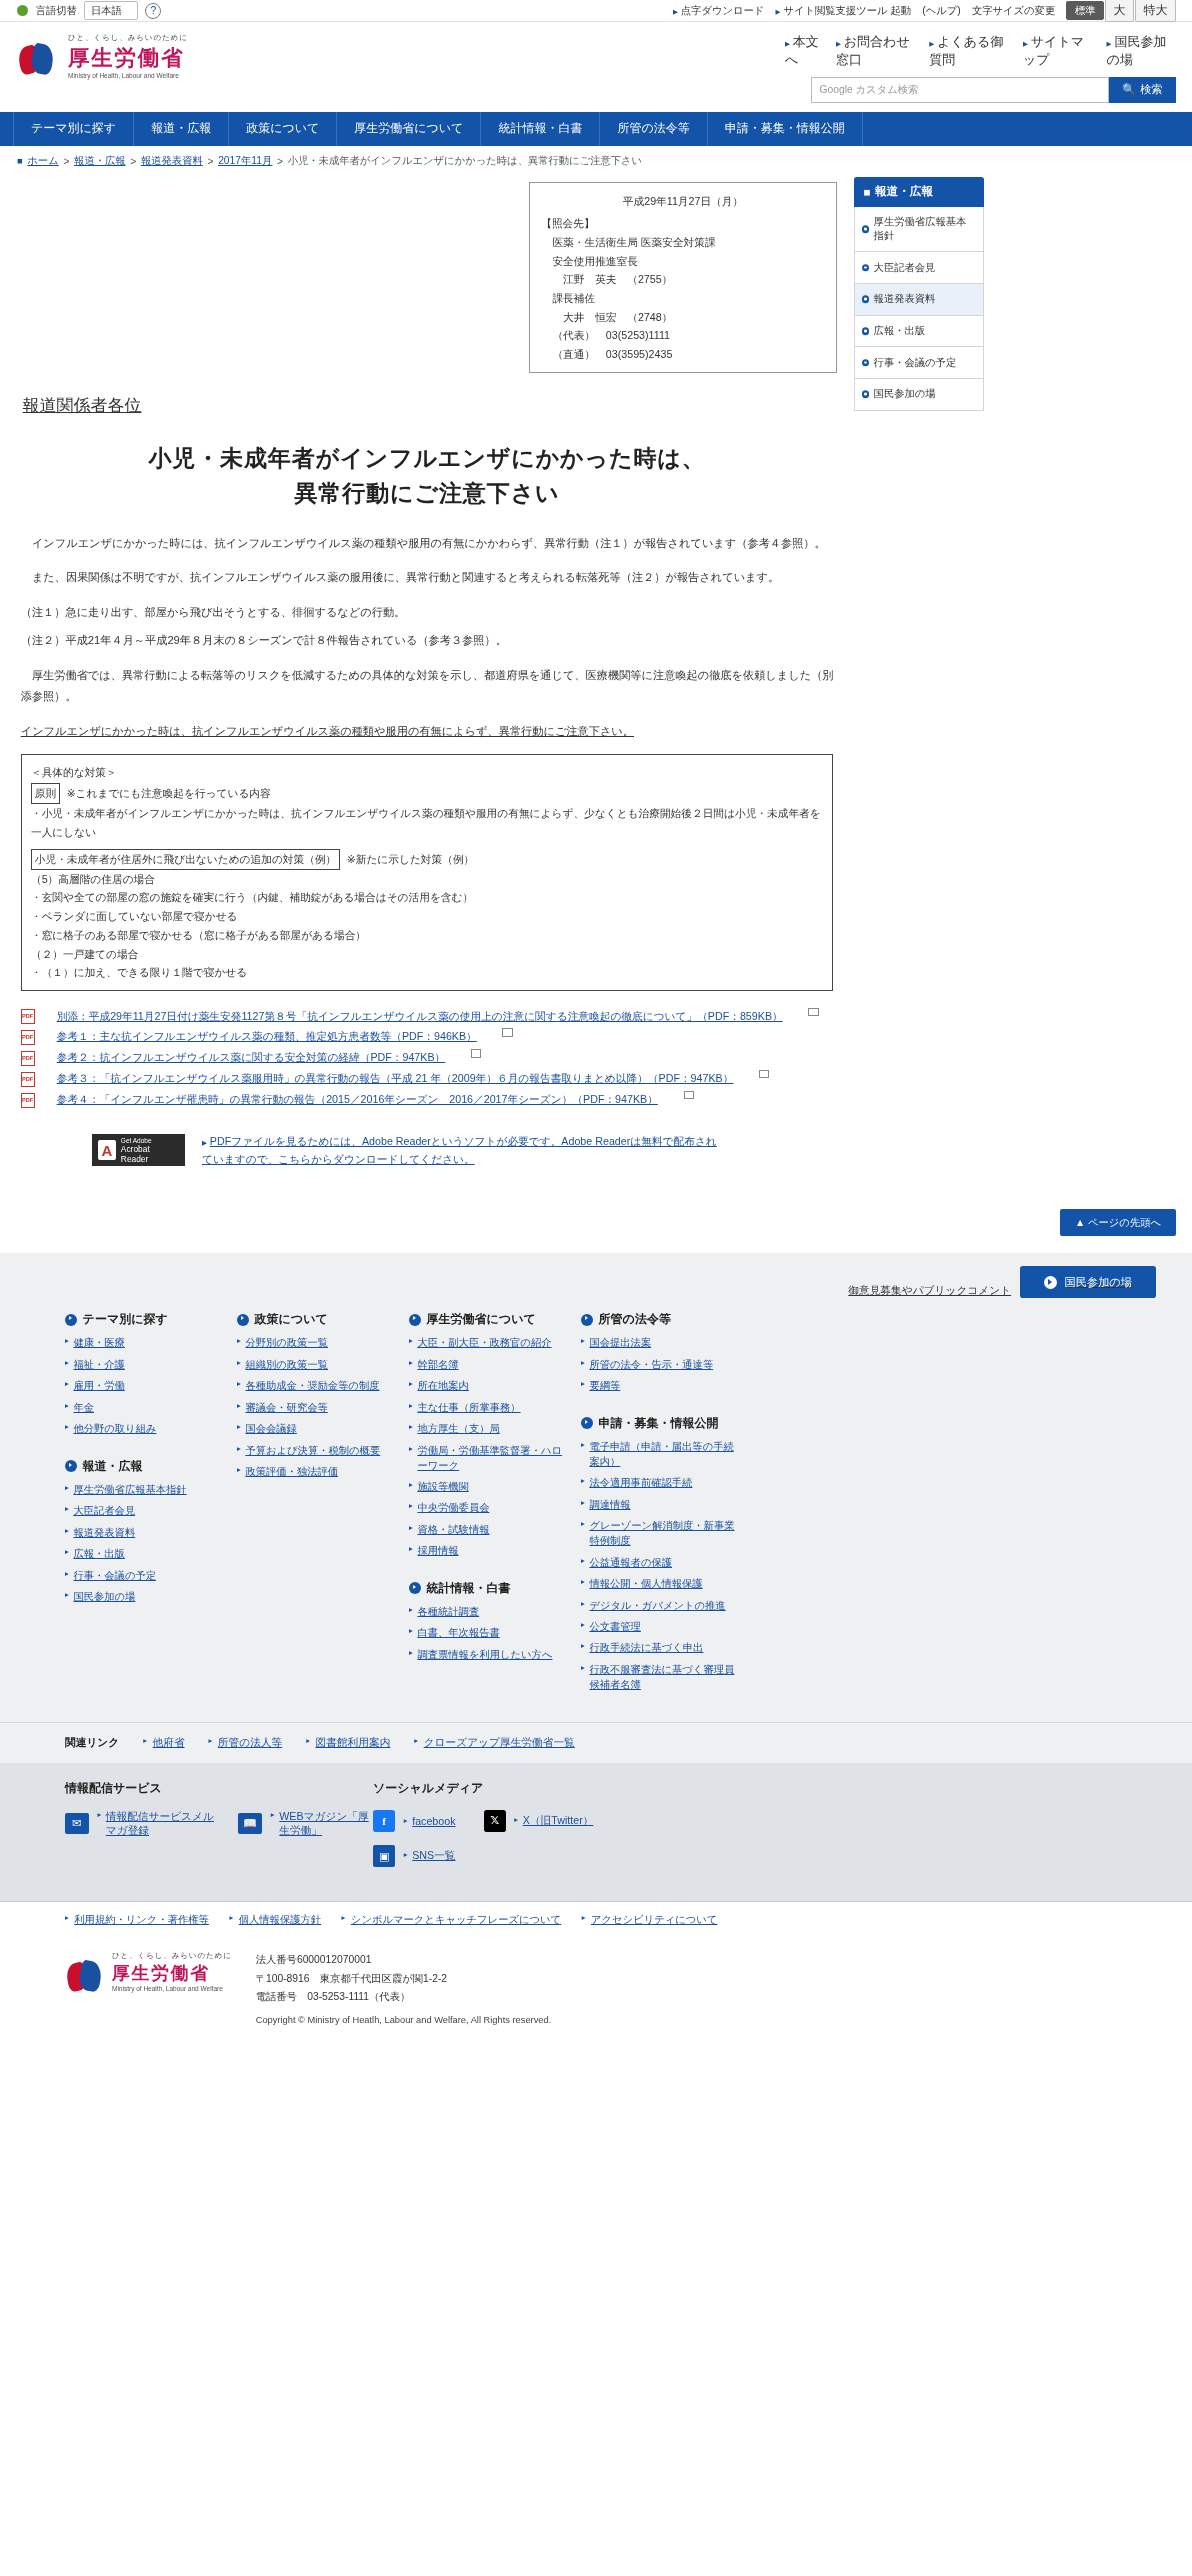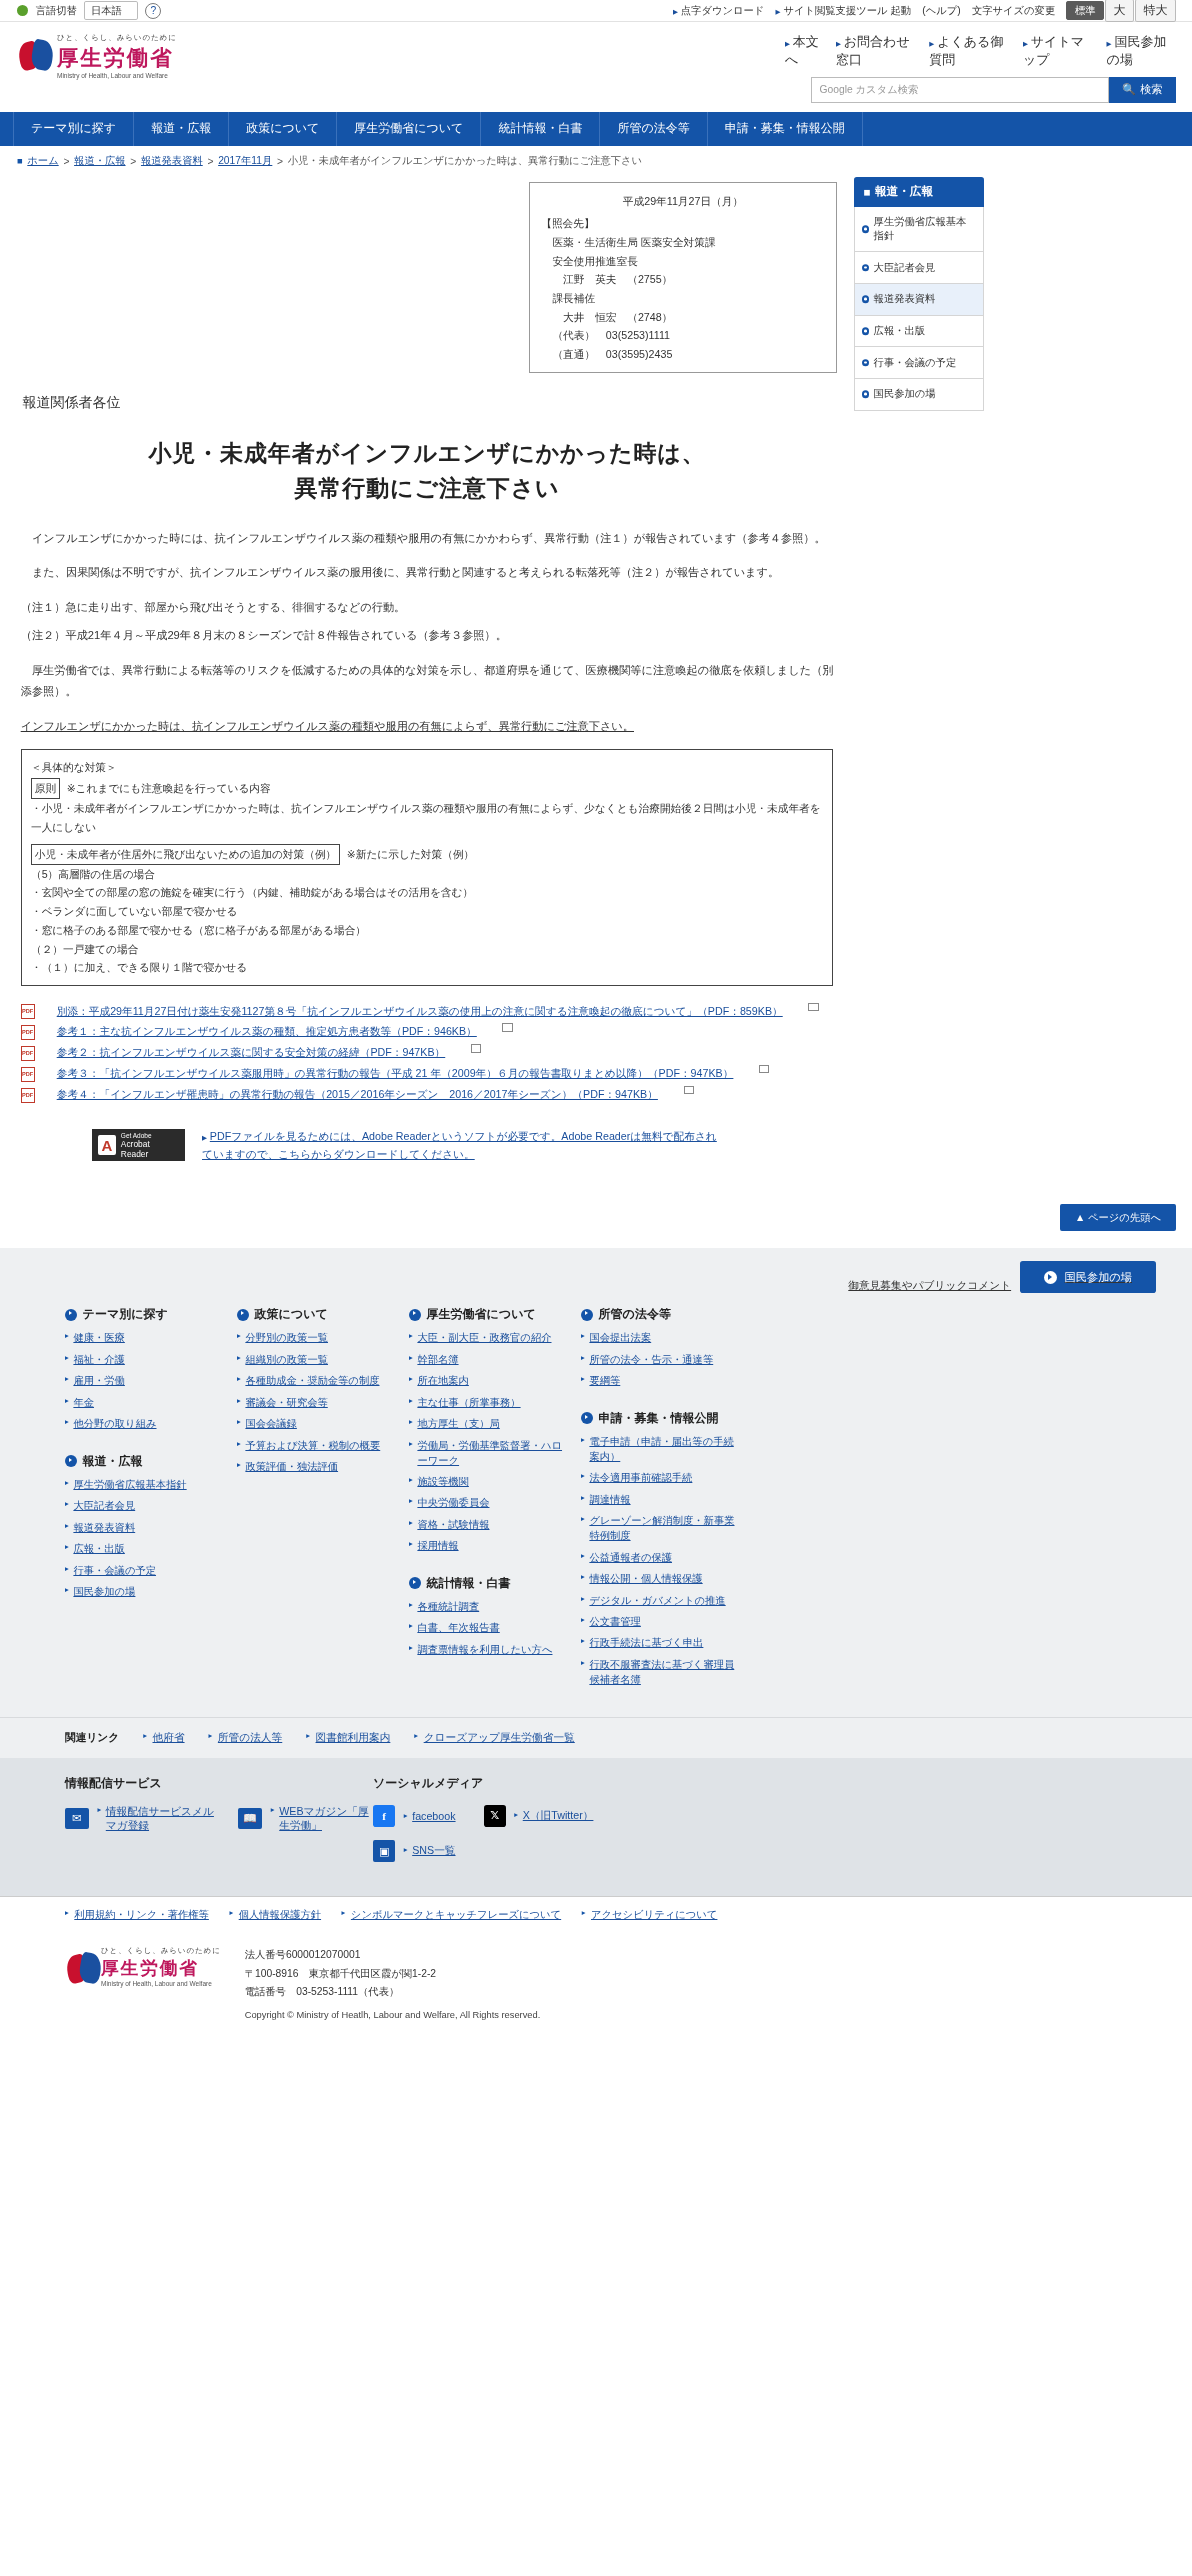--- a/index.html
+++ b/index.html
@@ -48,21 +48,21 @@
   }
   .size-btn.active { background:#5a5a5a; color:#fff; border-color:#5a5a5a; }
   .size-btn.lg { font-size:12px; }
   .size-btn.xl { font-size:12px; }
   .arrow-b::before { content:"\25B6"; font-size:6.5px; color:#1a4f9c; margin-right:2.8px; }
 
   
   .header {
     display:flex; align-items:flex-start; padding:11.2px 17px 9.3px 17px;
   }
-  .logo { display:flex; align-items:center; gap:1px; }
+  .logo { display:flex; align-items:flex-end; gap:12px; }
   .logo-mark { width:39px; height:39px; position:relative; }
   .logo-mark .c1 {
     position:absolute; left:1.9px; top:5.6px; width:18.6px; height:28px;
     background:#c8102e; border-radius:60% 20% 50% 30%;
     transform:rotate(-12deg);
   }
   .logo-mark .c2 {
     position:absolute; left:15px; top:3.7px; width:20.5px; height:30px;
     background:#1a50a0; border-radius:20% 60% 30% 50%;
     transform:rotate(10deg);
@@ -110,21 +110,21 @@
 
   
   .contact-box {
     border:0.9px solid #999; width:308px; margin:5.6px 0 0 auto; padding:8.4px 11.2px;
     font-size:10.7px; line-height:1.75;
   }
   .contact-date { text-align:center; margin-bottom:3.7px; }
   .contact-line { }
   .ind1 { padding-left:11.2px; }
 
-  .to-line { margin:20.5px 0 0 5.6px; font-size:14px; }
+  .to-line { margin:20.5px 0 0 5.6px; font-size:17px;text-decoration:underline; }
 
   h1.title {
     text-align:center; font-size:23px; font-weight:bold; color:#222;
     line-height:1.55; margin:24px 0 20.5px 0; letter-spacing:0.9px;
   }
   .body-p { font-size:11.2px; line-height:1.95; margin:0 0 13px 3.7px; text-indent:1em; }
   .note-p { font-size:11.2px; line-height:1.95; margin:0 0 5.6px 3.7px; }
   .underline-link { text-decoration:underline; }
 
   

